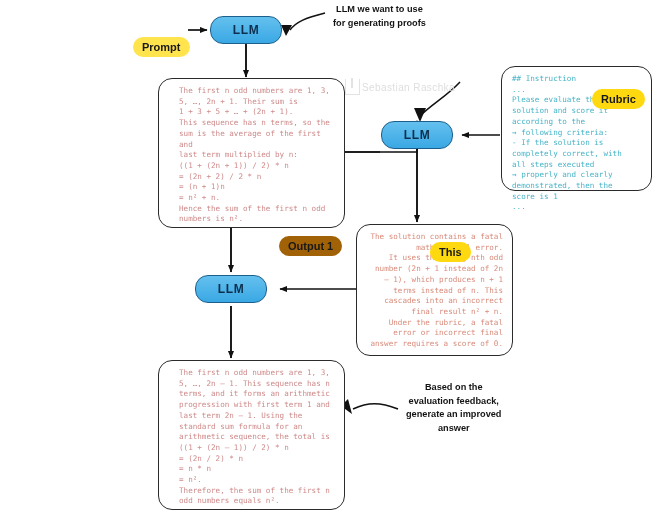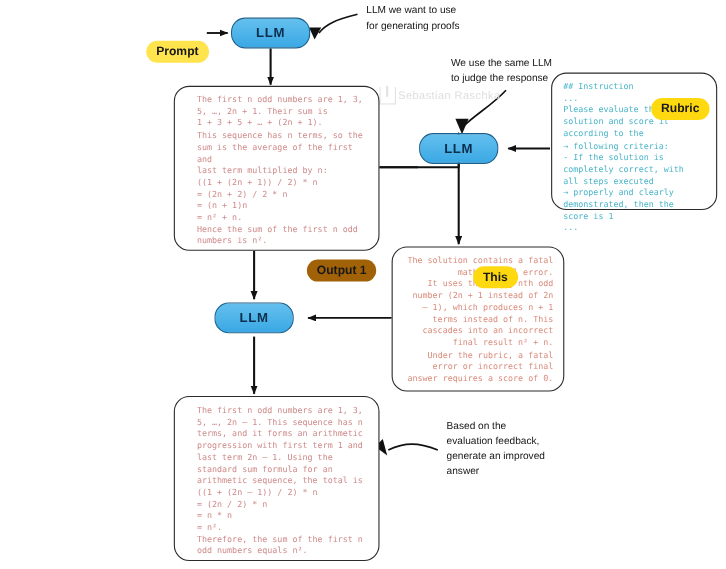--- a/index.html
+++ b/index.html
@@ -73,25 +73,26 @@
     margin-top:33px;
   }
   .badge.yellow{ background:#ffd90f; }
   .badge.yellow-soft{ background:#ffe44d; }
   .badge.green{ background:#a16207; }
 
   
   .note{
     position:absolute;
     font-family:"Liberation Sans", sans-serif;
-    font-weight:normal;
+    font-weight:bold;
     font-size:9.2px;
     line-height:13.5px;
     color:#141414;
     white-space:pre-line;
+    text-align:center;
   }
 
   
   .watermark{
     position:absolute;
     font-family:"Liberation Sans", sans-serif;
     font-size:10px;
     color:#dedede;
     letter-spacing:.4px;
     user-select:none;
@@ -185,22 +186,20 @@
 → following criteria:
 - If the solution is
 completely correct, with
 all steps executed
 → properly and clearly
 demonstrated, then the
 score is 1
 ...</div>
   <div class="badge yellow" style="left:592px;top:56px;">Rubric</div>
 
-  <div class="note" style="left:410px;top:51px;">We use the same LLM
-to judge the response</div>
 
   <div class="llm" style="left:381px;top:121px;width:72px;height:28px;">LLM</div>
 
   <div class="tbox eval" style="left:356px;top:224px;width:157px;height:132px;text-align:right;">The solution contains a fatal
 mathematical error.
 It uses the wrong nth odd
 number (2n + 1 instead of 2n
 – 1), which produces n + 1
 terms instead of n. This
 cascades into an incorrect

